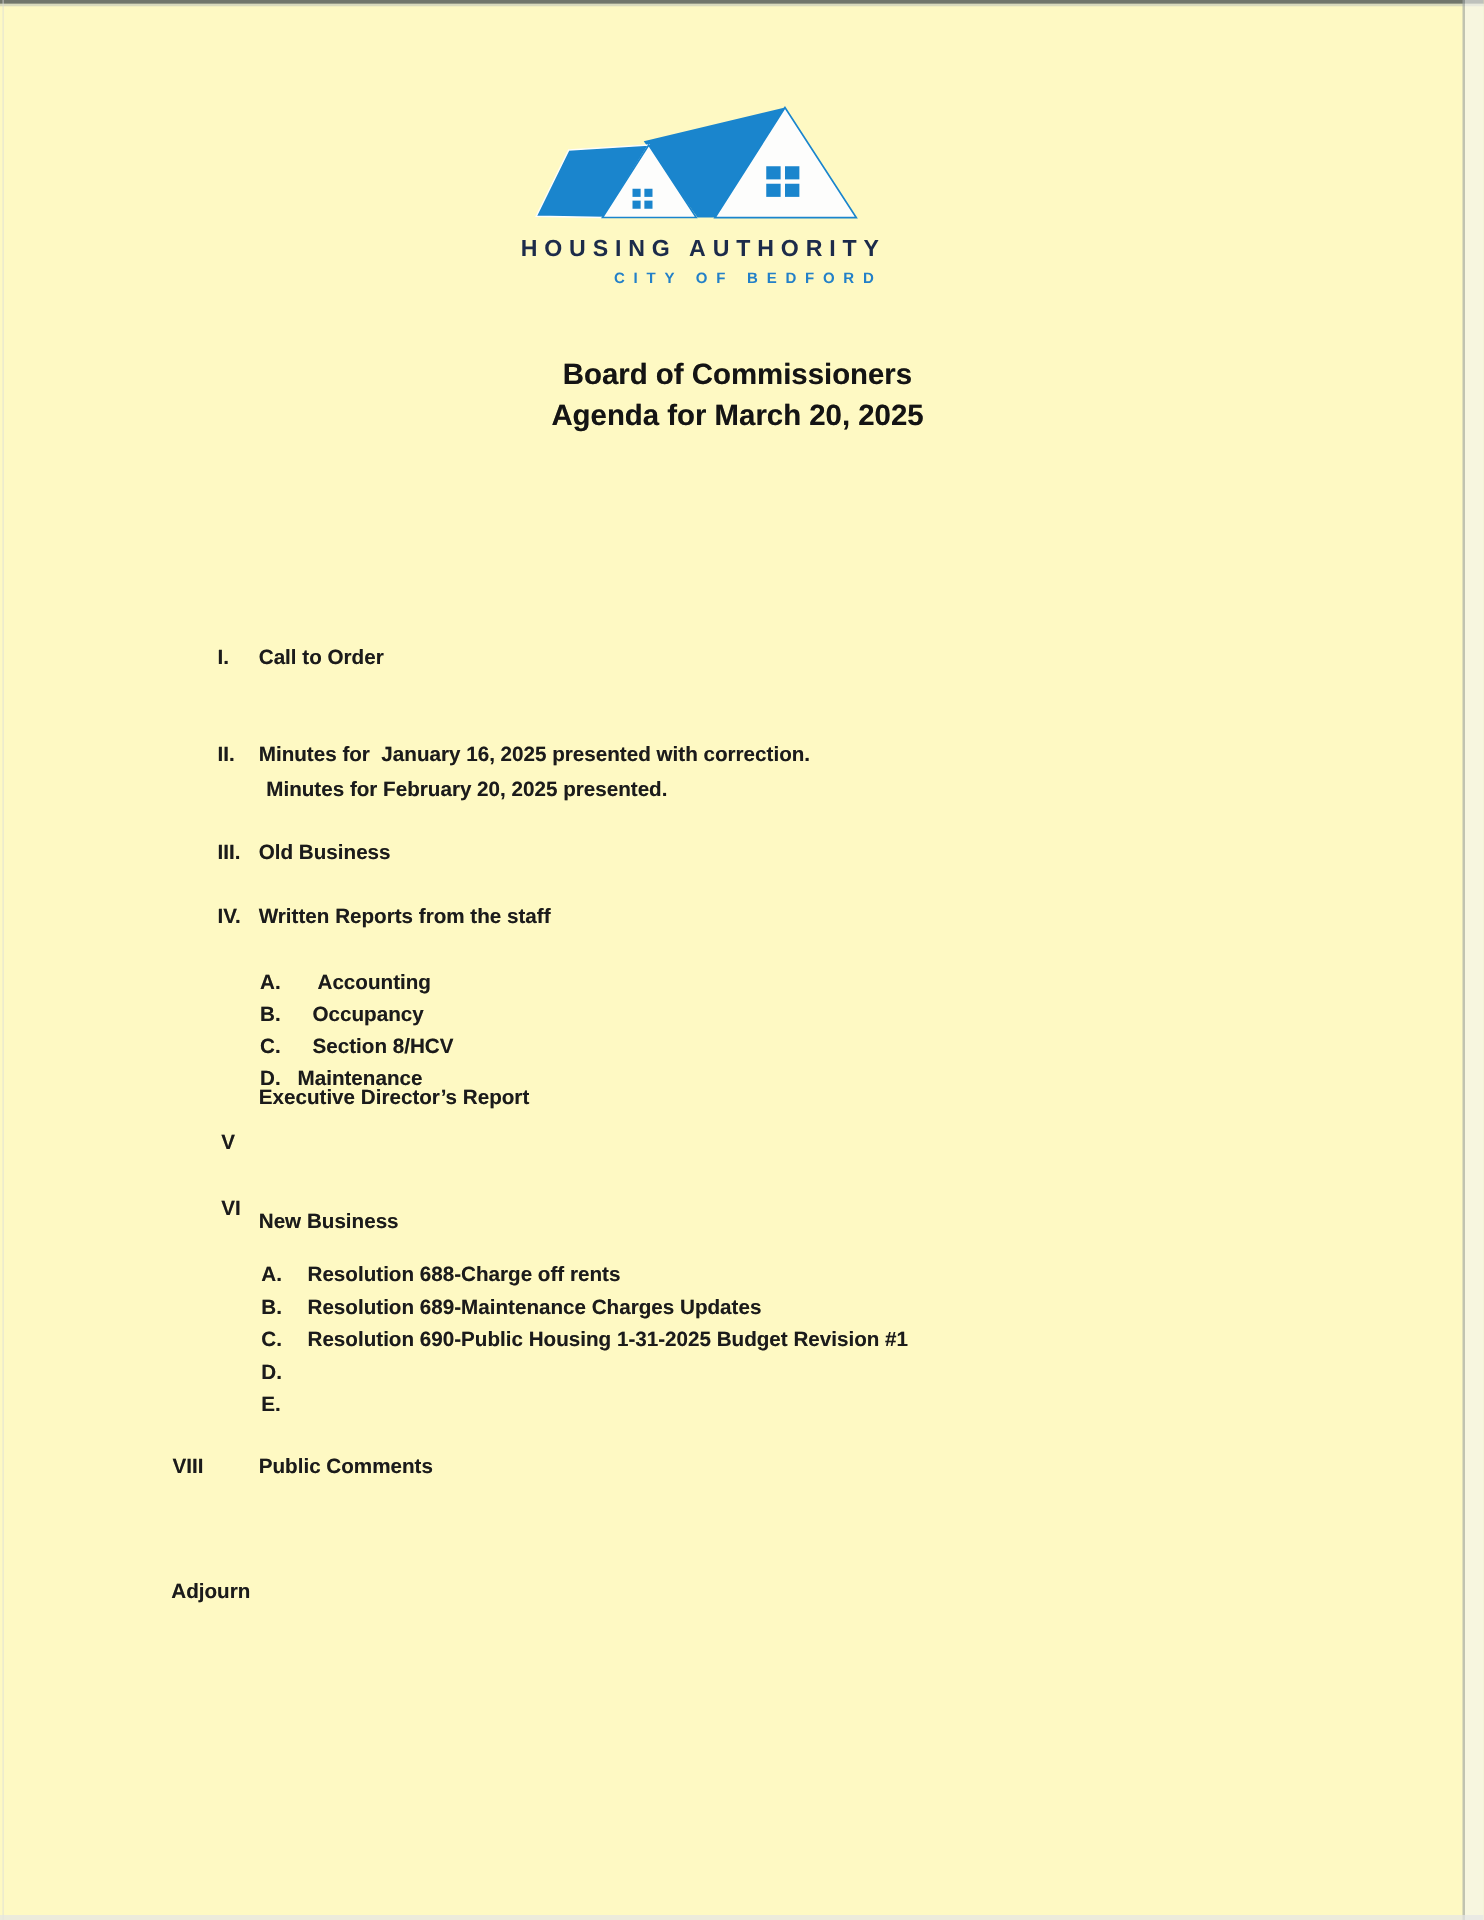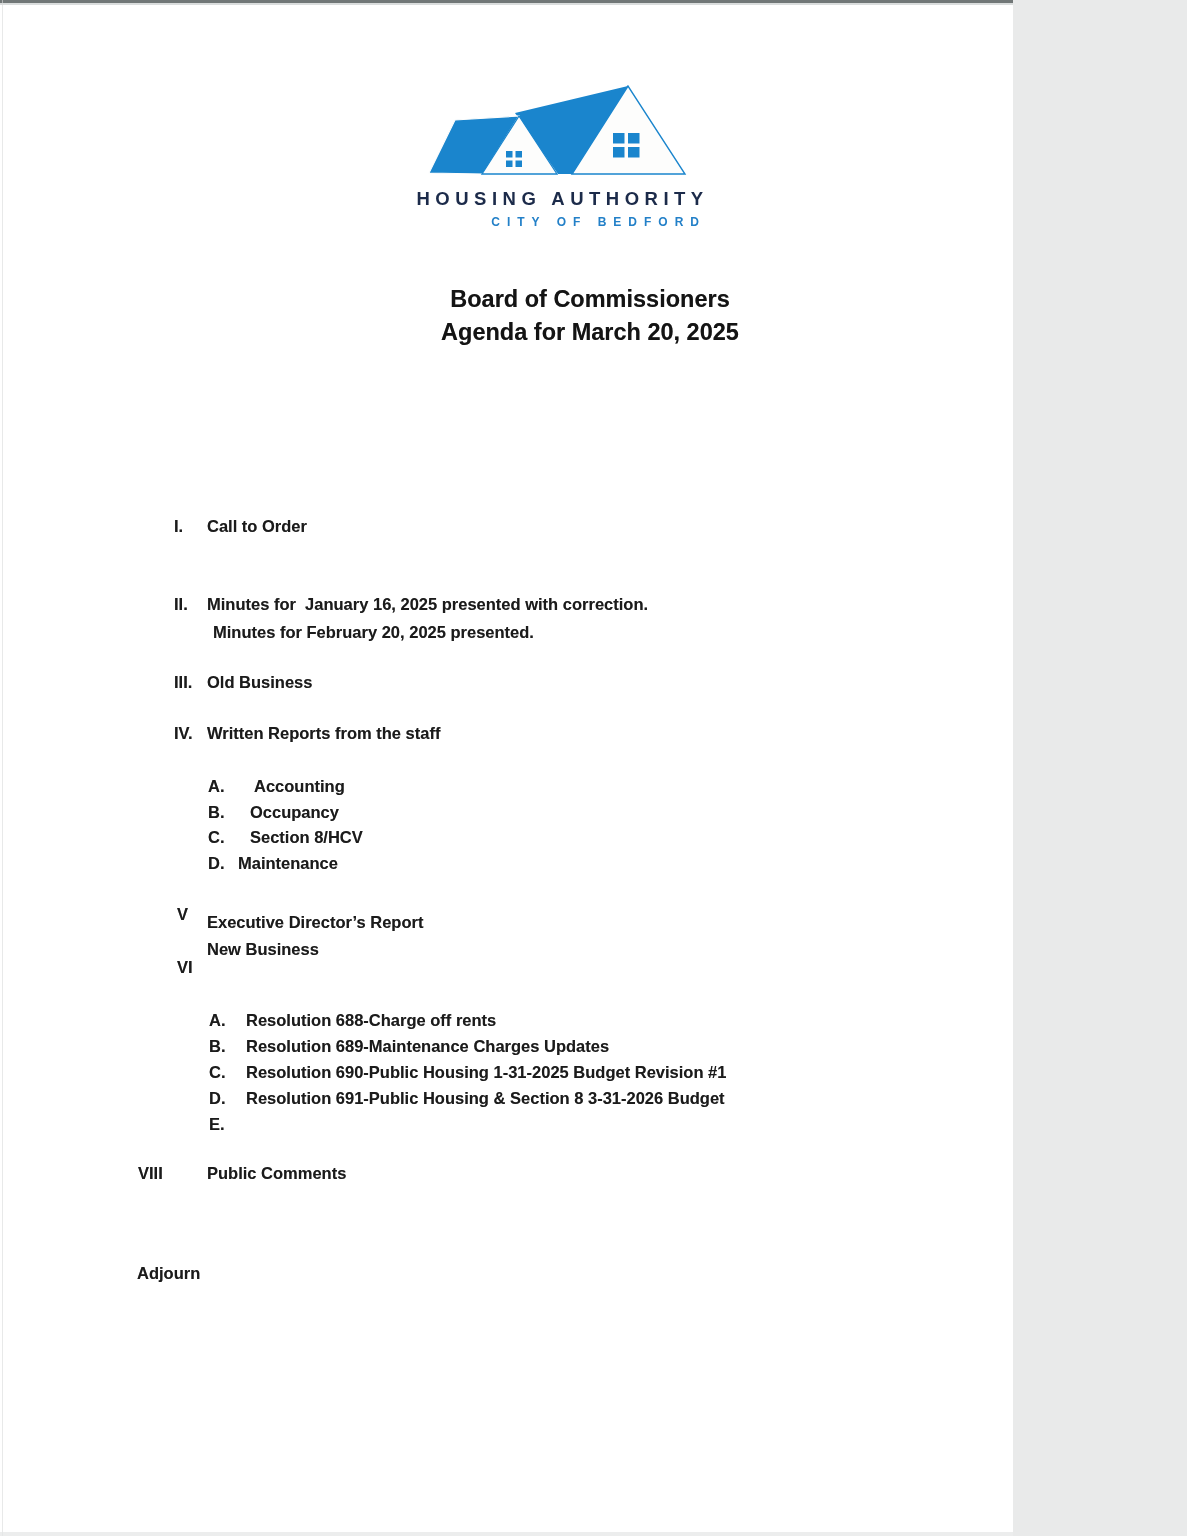--- a/index.html
+++ b/index.html
@@ -2,22 +2,22 @@
 <html><head>
 <meta charset="utf-8">
 <style>
   html,body{margin:0;padding:0;}
   body{
     width:1187px;height:1536px;
     font-family:"Liberation Sans","DejaVu Sans",sans-serif;
     background:#e9eaea;
   }
   .page{
-    position:relative;width:1013px;height:1536px;overflow:hidden;
-    background:#ffffff;
+    position:relative;width:1187px;height:1536px;overflow:hidden;
+    background:#fef9c3;
     color:#191919;
   }
   
   .scan-top{position:absolute;left:0;top:0;width:1187px;height:3px;background:#4d5555;opacity:.8;}
   .scan-top2{position:absolute;left:0;top:3px;width:1187px;height:2px;background:#aeb4b4;opacity:.45;}
   .scan-right-strip{position:absolute;left:1172px;top:0;width:15px;height:1536px;background:#f2f3f2;opacity:.6;}
   .scan-right-line{position:absolute;left:1170px;top:0;width:2px;height:1536px;background:#9fa6a6;opacity:.65;}
   .scan-left-line{position:absolute;left:2px;top:0;width:1px;height:1536px;background:#d8dada;opacity:.6;}
   .scan-bottom{position:absolute;left:0;top:1532px;width:1187px;height:4px;background:#e4e6e5;opacity:.7;}
 
@@ -110,33 +110,32 @@
   <span class="t" style="left:208px;top:776px">A.</span>
   <span class="t" style="left:254px;top:776px">Accounting</span>
   <span class="t" style="left:208px;top:802px">B.</span>
   <span class="t" style="left:250px;top:802px">Occupancy</span>
   <span class="t" style="left:208px;top:827px">C.</span>
   <span class="t" style="left:250px;top:827px">Section 8/HCV</span>
   <span class="t" style="left:208px;top:853px">D.</span>
   <span class="t" style="left:238px;top:853px">Maintenance</span>
 
   <span class="t" style="left:177px;top:904px">V</span>
-  <span class="t" style="left:207px;top:912px">Executive Director’s Report</span>
+  <span class="t" style="left:207px;top:868px">Executive Director’s Report</span>
 
   <span class="t" style="left:177px;top:957px">VI</span>
-  <span class="t" style="left:207px;top:939px">New Business</span>
+  <span class="t" style="left:207px;top:967px">New Business</span>
 
   <span class="t" style="left:209px;top:1010px">A.</span>
   <span class="t" style="left:246px;top:1010px">Resolution 688-Charge off rents</span>
   <span class="t" style="left:209px;top:1036px">B.</span>
   <span class="t" style="left:246px;top:1036px">Resolution 689-Maintenance Charges Updates</span>
   <span class="t" style="left:209px;top:1062px">C.</span>
   <span class="t" style="left:246px;top:1062px">Resolution 690-Public Housing 1-31-2025 Budget Revision #1</span>
   <span class="t" style="left:209px;top:1088px">D.</span>
-  <span class="t" style="left:246px;top:1088px">Resolution 691-Public Housing &amp; Section 8 3-31-2026 Budget</span>
   <span class="t" style="left:209px;top:1114px">E.</span>
 
   <span class="t" style="left:138px;top:1163px">VIII</span>
   <span class="t" style="left:207px;top:1163px">Public Comments</span>
 
   <span class="t" style="left:137px;top:1263px">Adjourn</span>
 
 </div>
 
 </body></html>

